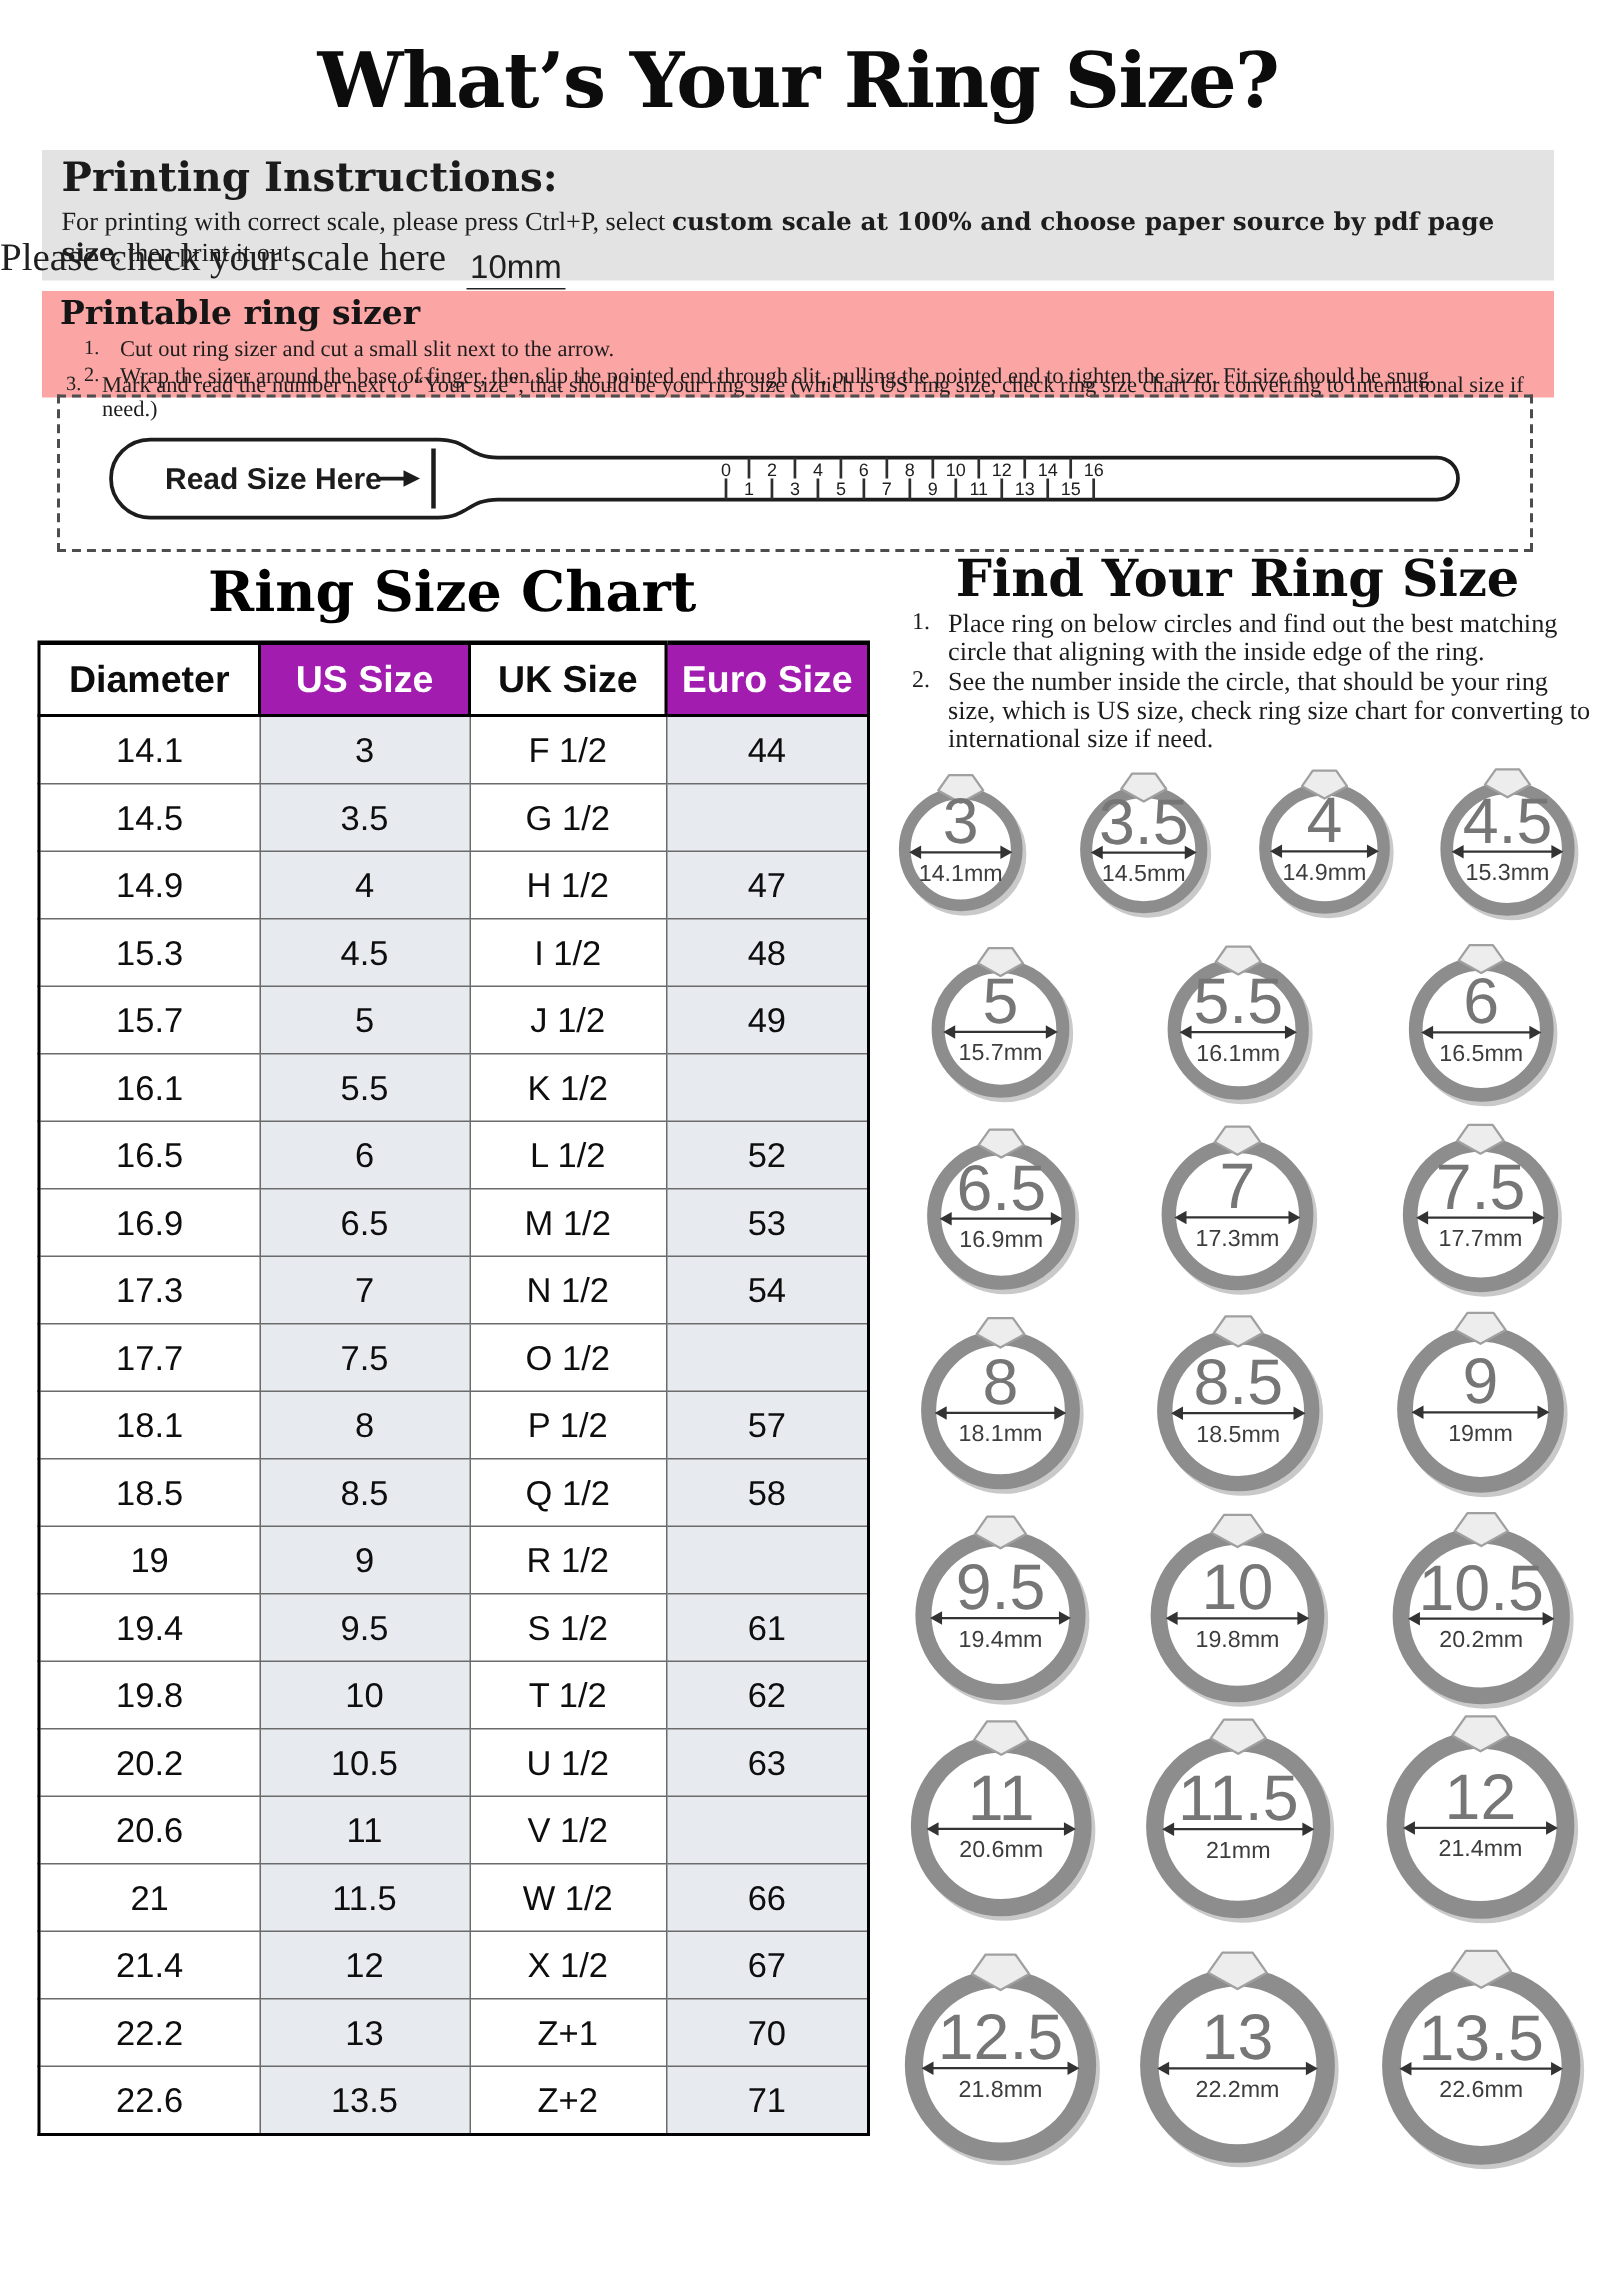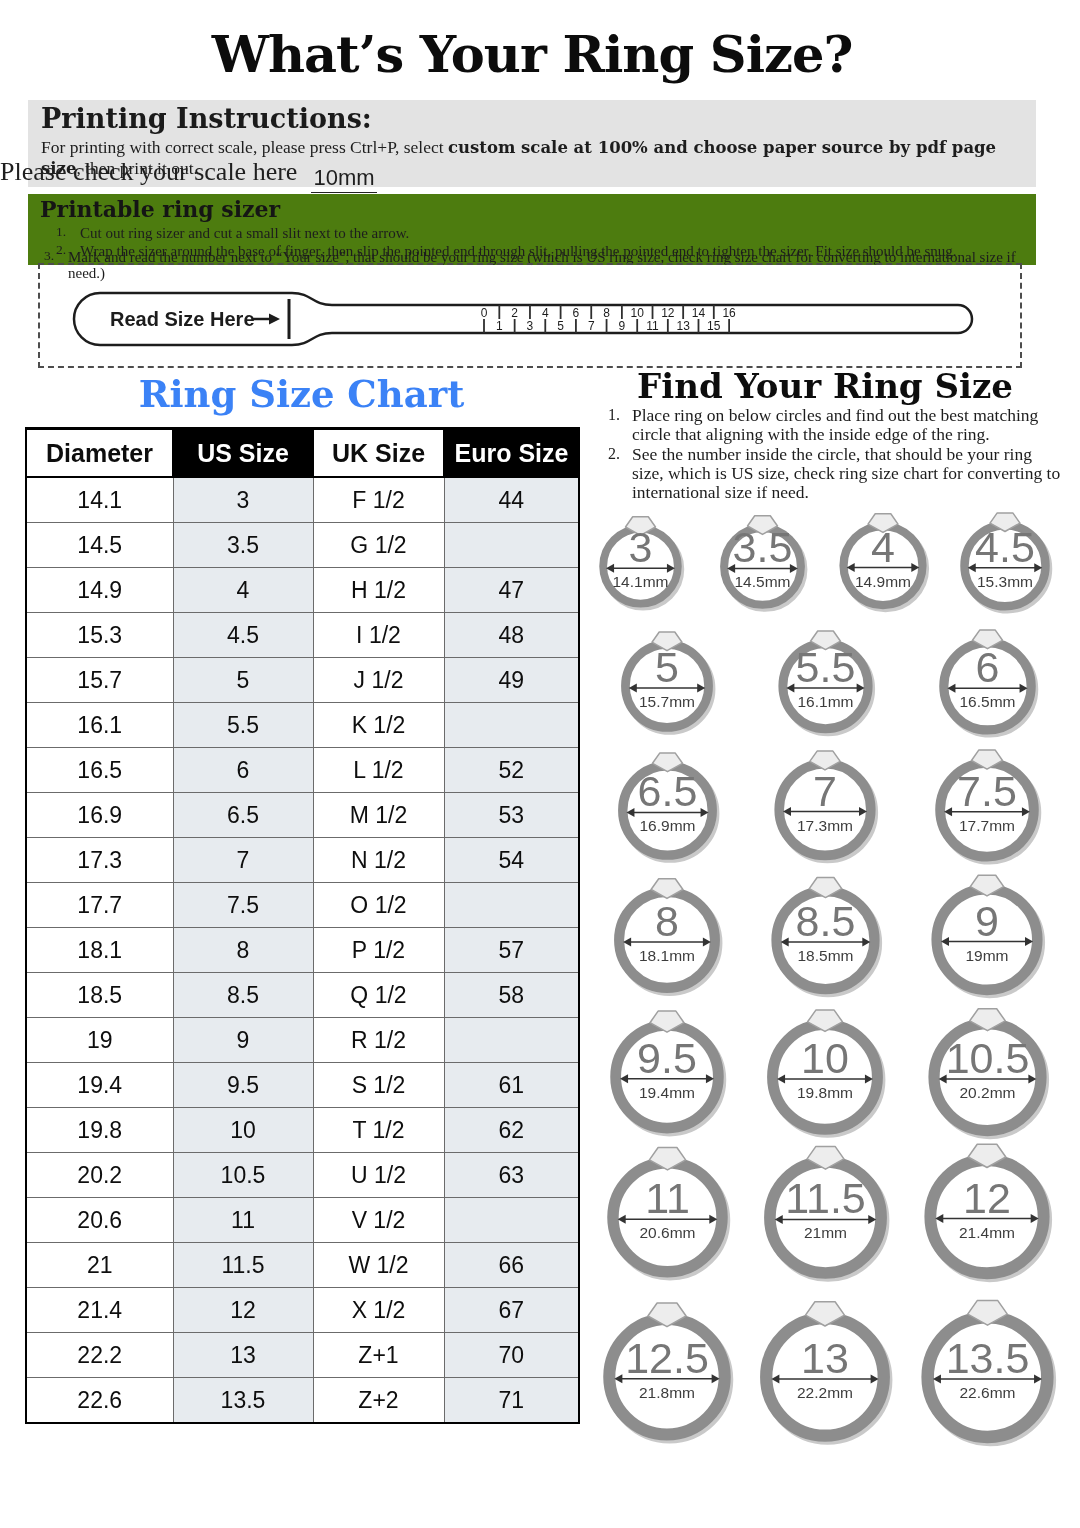--- a/index.html
+++ b/index.html
@@ -15,38 +15,38 @@
   .printing-box p{margin:3px 0 0;font-size:17.5px;color:#1d1d1d;}
   .printing-box b{font-family:"DejaVu Serif",serif;font-size:16.5px;}
 
   .scale-line{position:absolute;top:157px;left:0;width:100%;
         font-size:26px;color:#1f1f1f;}
   .scale-value{display:inline-block;margin-left:14px;position:relative;top:5px;
         font-family:"Liberation Sans",sans-serif;font-size:22px;}
   .scale-value .txt{display:block;border-bottom:1.5px solid #222;padding:0 2px 1px;}
   .scale-bar{display:block;height:4.5px;background:#0b0b0b;margin-top:2px;}
 
-  .sizer-gray{position:absolute;left:28px;right:28px;top:194px;background:#4d7c0f;
+  .sizer-gray{position:absolute;left:28px;right:28px;top:194px;background:#fca5a5;
         padding:2px 12px 4px;box-sizing:border-box;}
   .sizer-gray h3{margin:0 0 3px;font-family:"DejaVu Serif",serif;font-weight:700;font-size:22px;color:#151515;}
   .step{display:flex;font-size:15px;line-height:1.1;margin:1.5px 0;color:#1d1d1d;}
   .step .num{width:24px;margin-left:16px;flex:none;font-size:13.5px;}
   .step .txt{flex:1;}
   .step3-wrap{position:absolute;left:28px;right:28px;top:247px;}
 
   .cutout{position:absolute;left:38px;top:263px;width:984px;height:105px;
         border:2.5px dashed #4d4d4d;box-sizing:border-box;}
   .sizer-svg{position:absolute;left:0;top:0;}
 
   .chart-title{position:absolute;left:25px;top:372px;width:553px;text-align:center;margin:0;
-        font-family:"DejaVu Serif",serif;font-weight:800;font-size:37px;color:#3b82f6;}
+        font-family:"DejaVu Serif",serif;font-weight:800;font-size:37px;color:#000000;}
   table.chart{position:absolute;left:25px;top:427px;width:553px;border-collapse:collapse;
         font-family:"Liberation Sans",sans-serif;border:2px solid #000;table-layout:fixed;}
   table.chart th{font-size:25px;font-weight:700;height:46px;border:2px solid #000;border-top:3px solid #000;padding:0;}
-  table.chart th.dark{background:#000000;color:#fff;}
+  table.chart th.dark{background:#a21caf;color:#fff;}
   table.chart th.light{background:#fff;color:#0d0d0d;}
   table.chart td{font-size:23px;text-align:center;height:44px;border:1px solid #6b6b6b;padding:0;color:#0e0e0e;}
   table.chart td.shade{background:#e7ebef;}
 
   .finder-title{position:absolute;left:605px;top:366px;width:440px;text-align:center;margin:0;
         font-family:"DejaVu Serif",serif;font-weight:800;font-size:34px;color:#0d0d0d;}
   .finder-steps{position:absolute;left:608px;top:406px;width:456px;font-size:17.5px;line-height:1.2;color:#222;}
   .finder-steps .step{margin:0;font-size:17.5px;}
   .finder-steps .num{width:24px;margin-left:0;font-size:16px;text-align:left;}
 

